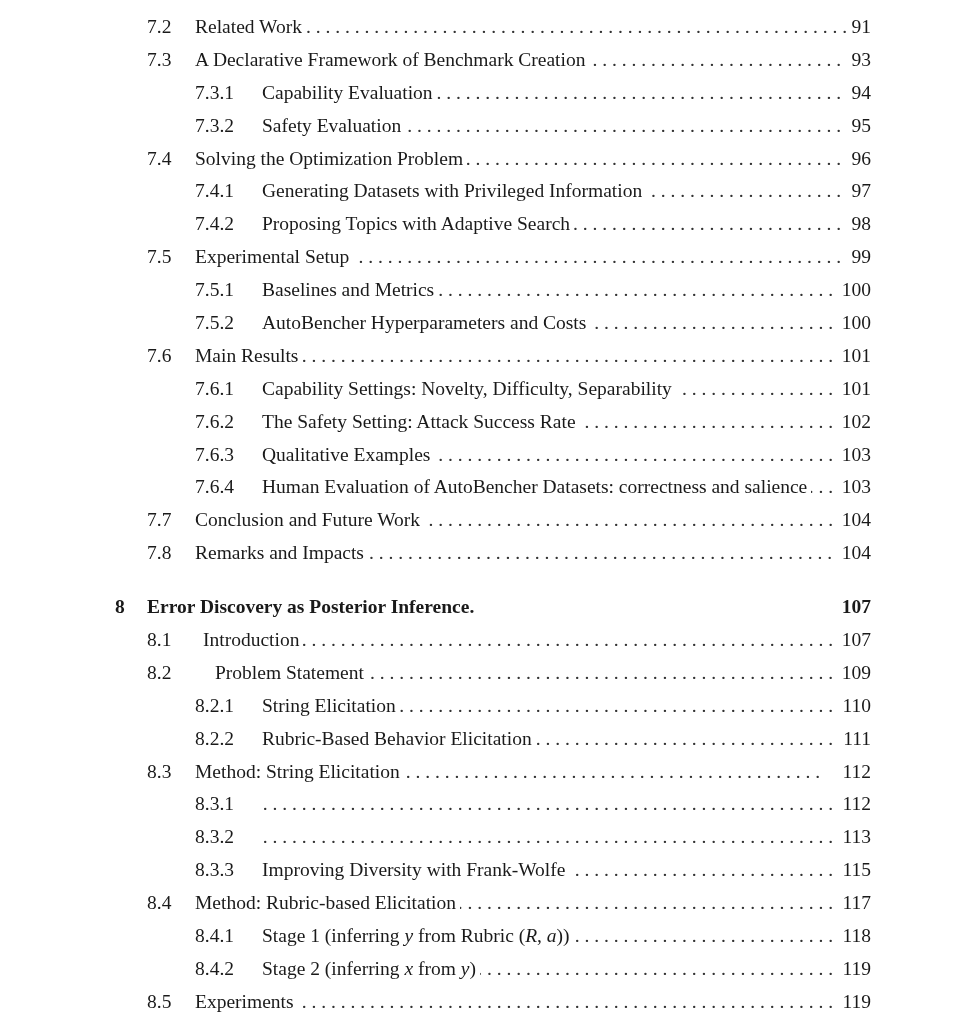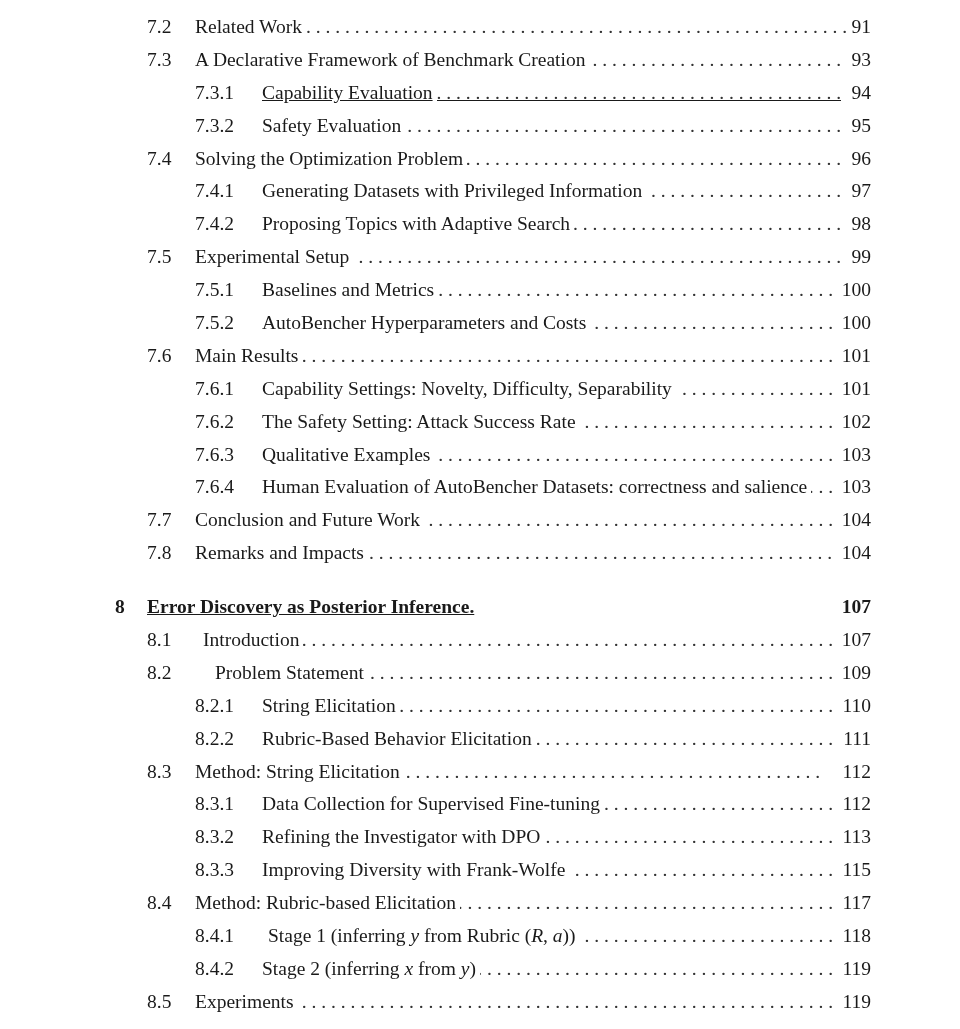--- a/index.html
+++ b/index.html
@@ -61,21 +61,21 @@
     }
     .row .page {
       position: absolute;
       top: 0;
       right: 89px;
       text-align: right;
     }
     
     .lvl-chapter .num { left: 115px; font-weight: bold; }
     .lvl-chapter .title-wrap { left: 147px; }
-    .lvl-chapter .title { font-weight: bold; text-decoration: underline; }
+    .lvl-chapter .title { font-weight: bold; }
     .lvl-chapter .page { font-weight: bold; }
 
     .lvl-section .num { left: 147px; }
     .lvl-section .title-wrap { left: 195px; }
 
     .lvl-sub .num { left: 195px; }
     .lvl-sub .title-wrap { left: 262px; }
 
     .gap {
       height: 21px;
@@ -97,21 +97,21 @@
     <div class="row lvl-section">
       <span class="num">7.3</span>
       <div class="title-wrap" style="right: 119px;">
         <span class="title">A Declarative Framework of Benchmark Creation</span>
         <span class="leader"><span> . . . . . . . . . . . . . . . . . . . . . . . . . . . . . . . . . . . . . . . . . . . . . . . . . . . . . . . . . . . . . . . . . . . . . . . . . . . . . . . . . . . . . . . . . . . . . . . . . . . . . . . . . . . . . . . . . . . . . . . .</span></span>
       </div>
       <span class="page">93</span>
     </div>
     <div class="row lvl-sub">
       <span class="num">7.3.1</span>
-      <div class="title-wrap" style="right: 119px; text-decoration: underline;">
+      <div class="title-wrap" style="right: 119px;">
         <span class="title">Capability Evaluation</span>
         <span class="leader"><span> . . . . . . . . . . . . . . . . . . . . . . . . . . . . . . . . . . . . . . . . . . . . . . . . . . . . . . . . . . . . . . . . . . . . . . . . . . . . . . . . . . . . . . . . . . . . . . . . . . . . . . . . . . . . . . . . . . . . . . . .</span></span>
       </div>
       <span class="page">94</span>
     </div>
     <div class="row lvl-sub">
       <span class="num">7.3.2</span>
       <div class="title-wrap" style="right: 119px;">
         <span class="title">Safety Evaluation</span>
         <span class="leader"><span> . . . . . . . . . . . . . . . . . . . . . . . . . . . . . . . . . . . . . . . . . . . . . . . . . . . . . . . . . . . . . . . . . . . . . . . . . . . . . . . . . . . . . . . . . . . . . . . . . . . . . . . . . . . . . . . . . . . . . . . .</span></span>
@@ -266,29 +266,27 @@
       <span class="num">8.3</span>
       <div class="title-wrap" style="right: 140px; align-items: center;">
         <span class="title">Method: String Elicitation</span>
         <span class="leader"><span> . . . . . . . . . . . . . . . . . . . . . . . . . . . . . . . . . . . . . . . . . . . . . . . . . . . . . . . . . . . . . . . . . . . . . . . . . . . . . . . . . . . . . . . . . . . . . . . . . . . . . . . . . . . . . . . . . . . . . . . .</span></span>
       </div>
       <span class="page">112</span>
     </div>
     <div class="row lvl-sub">
       <span class="num">8.3.1</span>
       <div class="title-wrap" style="right: 127px;">
-        <span class="title">Data Collection for Supervised Fine-tuning</span>
         <span class="leader"><span> . . . . . . . . . . . . . . . . . . . . . . . . . . . . . . . . . . . . . . . . . . . . . . . . . . . . . . . . . . . . . . . . . . . . . . . . . . . . . . . . . . . . . . . . . . . . . . . . . . . . . . . . . . . . . . . . . . . . . . . .</span></span>
       </div>
       <span class="page">112</span>
     </div>
     <div class="row lvl-sub">
       <span class="num">8.3.2</span>
       <div class="title-wrap" style="right: 127px;">
-        <span class="title">Refining the Investigator with DPO</span>
         <span class="leader"><span> . . . . . . . . . . . . . . . . . . . . . . . . . . . . . . . . . . . . . . . . . . . . . . . . . . . . . . . . . . . . . . . . . . . . . . . . . . . . . . . . . . . . . . . . . . . . . . . . . . . . . . . . . . . . . . . . . . . . . . . .</span></span>
       </div>
       <span class="page">113</span>
     </div>
     <div class="row lvl-sub">
       <span class="num">8.3.3</span>
       <div class="title-wrap" style="right: 127px;">
         <span class="title">Improving Diversity with Frank-Wolfe</span>
         <span class="leader"><span> . . . . . . . . . . . . . . . . . . . . . . . . . . . . . . . . . . . . . . . . . . . . . . . . . . . . . . . . . . . . . . . . . . . . . . . . . . . . . . . . . . . . . . . . . . . . . . . . . . . . . . . . . . . . . . . . . . . . . . . .</span></span>
       </div>
@@ -297,21 +295,21 @@
     <div class="row lvl-section">
       <span class="num">8.4</span>
       <div class="title-wrap" style="right: 127px;">
         <span class="title">Method: Rubric-based Elicitation</span>
         <span class="leader"><span> . . . . . . . . . . . . . . . . . . . . . . . . . . . . . . . . . . . . . . . . . . . . . . . . . . . . . . . . . . . . . . . . . . . . . . . . . . . . . . . . . . . . . . . . . . . . . . . . . . . . . . . . . . . . . . . . . . . . . . . .</span></span>
       </div>
       <span class="page">117</span>
     </div>
     <div class="row lvl-sub">
       <span class="num">8.4.1</span>
-      <div class="title-wrap" style="right: 127px; margin-left: 6px;">
+      <div class="title-wrap" style="right: 127px;">
         <span class="title">Stage 1 (inferring <span class="math">y</span> from Rubric (<span class="math">R</span>, <span class="math">a</span>))</span>
         <span class="leader"><span> . . . . . . . . . . . . . . . . . . . . . . . . . . . . . . . . . . . . . . . . . . . . . . . . . . . . . . . . . . . . . . . . . . . . . . . . . . . . . . . . . . . . . . . . . . . . . . . . . . . . . . . . . . . . . . . . . . . . . . . .</span></span>
       </div>
       <span class="page">118</span>
     </div>
     <div class="row lvl-sub">
       <span class="num">8.4.2</span>
       <div class="title-wrap" style="right: 127px;">
         <span class="title">Stage 2 (inferring <span class="math">x</span> from <span class="math">y</span>)</span>
         <span class="leader"><span> . . . . . . . . . . . . . . . . . . . . . . . . . . . . . . . . . . . . . . . . . . . . . . . . . . . . . . . . . . . . . . . . . . . . . . . . . . . . . . . . . . . . . . . . . . . . . . . . . . . . . . . . . . . . . . . . . . . . . . . .</span></span>

